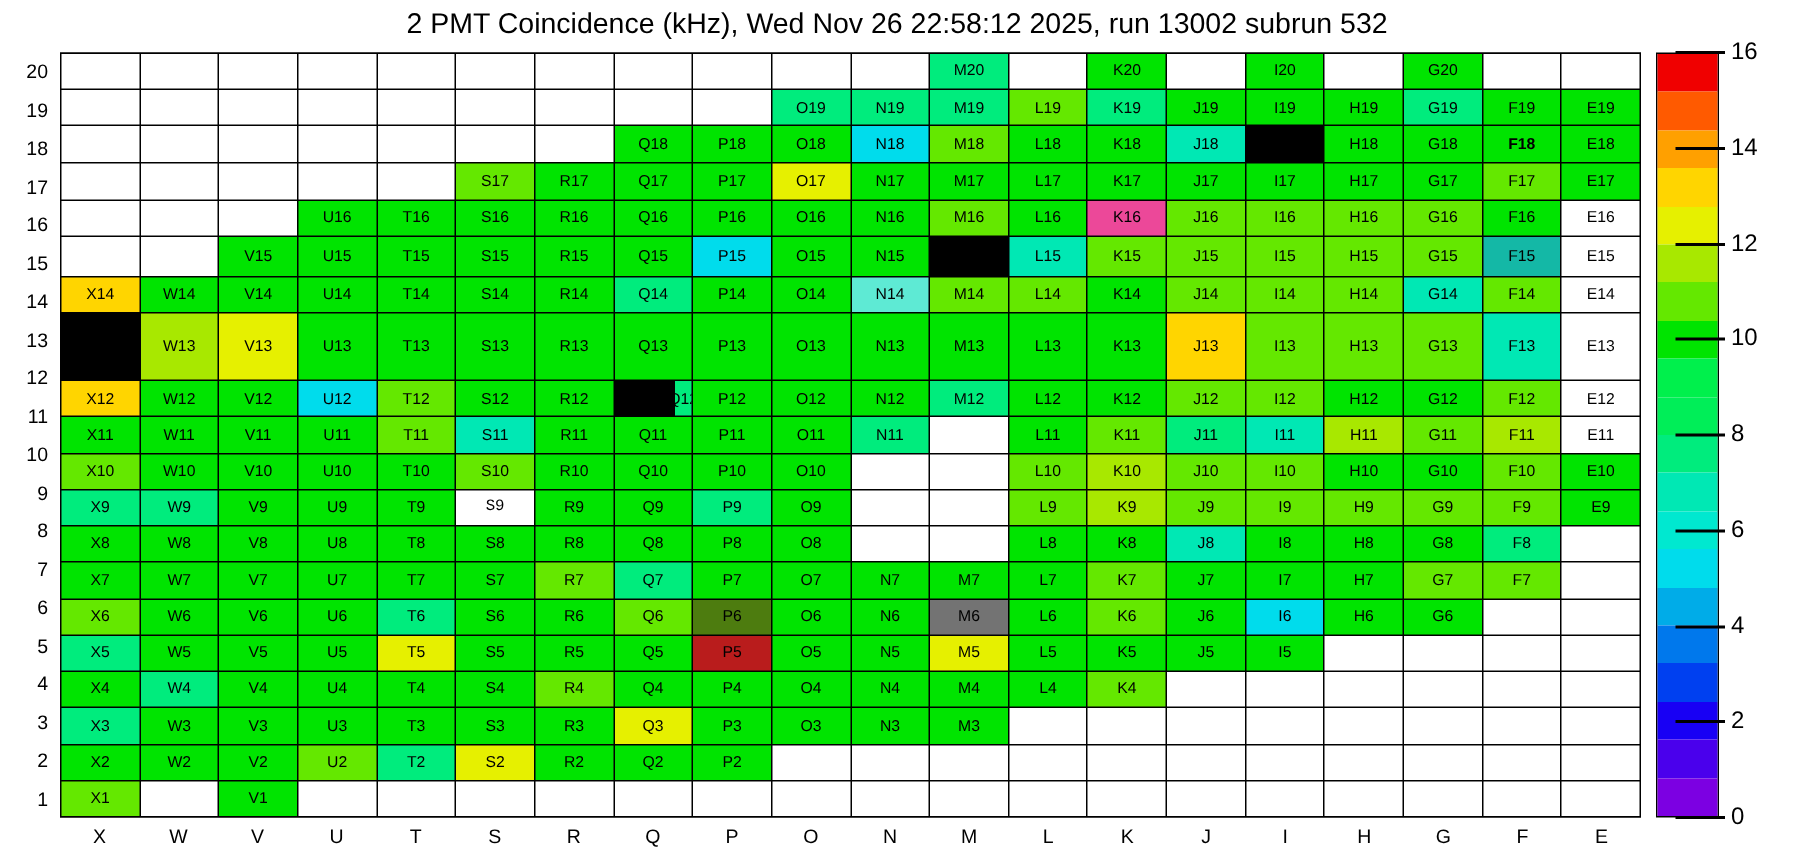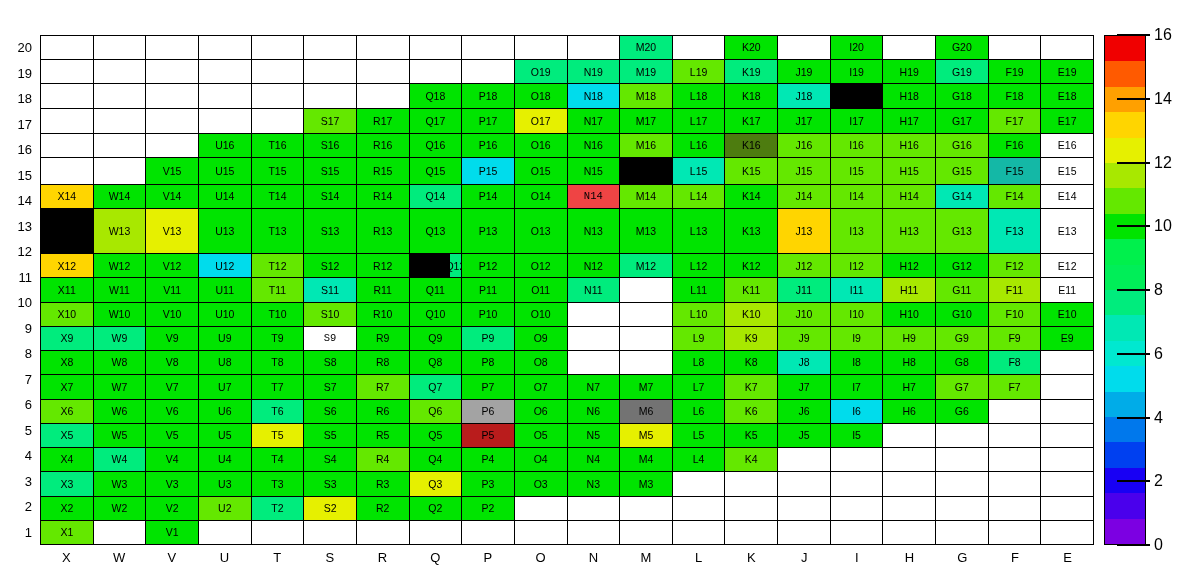--- a/index.html
+++ b/index.html
@@ -37,20 +37,21 @@
   .cb-tick{position:absolute;height:2px;background:#000;left:1117px;width:33px;}
   .cb-ticklab{
     position:absolute;left:1154px;width:40px;height:18px;font-size:16px;
     display:flex;align-items:center;justify-content:flex-start;
   }
 </style>
 </head>
 <body>
 
 <div id="canvas">
+  <div id="title">2 PMT Coincidence (kHz), Wed Nov 26 22:58:12 2025, run 13002 subrun 532</div>
   <div id="plot">
       <div class="cell" style="background: rgb(255, 255, 255);"></div>
       <div class="cell" style="background: rgb(255, 255, 255);"></div>
       <div class="cell" style="background: rgb(255, 255, 255);"></div>
       <div class="cell" style="background: rgb(255, 255, 255);"></div>
       <div class="cell" style="background: rgb(255, 255, 255);"></div>
       <div class="cell" style="background: rgb(255, 255, 255);"></div>
       <div class="cell" style="background: rgb(255, 255, 255);"></div>
       <div class="cell" style="background: rgb(255, 255, 255);"></div>
       <div class="cell" style="background: rgb(255, 255, 255);"></div>
@@ -96,21 +97,21 @@
       <div class="cell" style="background: rgb(0, 228, 0);">P18</div>
       <div class="cell" style="background: rgb(0, 228, 0);">O18</div>
       <div class="cell" style="background: rgb(0, 220, 236);">N18</div>
       <div class="cell" style="background: rgb(100, 232, 0);">M18</div>
       <div class="cell" style="background: rgb(0, 228, 0);">L18</div>
       <div class="cell" style="background: rgb(0, 228, 0);">K18</div>
       <div class="cell" style="background: rgb(0, 232, 180);">J18</div>
       <div class="cell" style="background: rgb(0, 228, 0); margin-top: 24px;">I18</div>
       <div class="cell" style="background: rgb(0, 228, 0);">H18</div>
       <div class="cell" style="background: rgb(0, 228, 0);">G18</div>
-      <div class="cell" style="background: rgb(0, 228, 0);">F18</div>
+      <div class="cell" style="background: rgb(0, 228, 0); font-weight: bold;">F18</div>
       <div class="cell" style="background: rgb(0, 228, 0);">E18</div>
       <div class="cell" style="background: rgb(255, 255, 255);"></div>
       <div class="cell" style="background: rgb(255, 255, 255);"></div>
       <div class="cell" style="background: rgb(255, 255, 255);"></div>
       <div class="cell" style="background: rgb(255, 255, 255);"></div>
       <div class="cell" style="background: rgb(255, 255, 255);"></div>
       <div class="cell" style="background: rgb(100, 232, 0);">S17</div>
       <div class="cell" style="background: rgb(0, 228, 0);">R17</div>
       <div class="cell" style="background: rgb(0, 228, 0);">Q17</div>
       <div class="cell" style="background: rgb(0, 228, 0);">P17</div>
@@ -131,21 +132,21 @@
       <div class="cell" style="background: rgb(0, 228, 0);">U16</div>
       <div class="cell" style="background: rgb(0, 228, 0);">T16</div>
       <div class="cell" style="background: rgb(0, 228, 0);">S16</div>
       <div class="cell" style="background: rgb(0, 228, 0);">R16</div>
       <div class="cell" style="background: rgb(0, 228, 0);">Q16</div>
       <div class="cell" style="background: rgb(0, 228, 0);">P16</div>
       <div class="cell" style="background: rgb(0, 228, 0);">O16</div>
       <div class="cell" style="background: rgb(0, 228, 0);">N16</div>
       <div class="cell" style="background: rgb(100, 232, 0);">M16</div>
       <div class="cell" style="background: rgb(0, 228, 0);">L16</div>
-      <div class="cell" style="background: #4d7c0f;">K16</div>
+      <div class="cell" style="background: #ec4899;">K16</div>
       <div class="cell" style="background: rgb(100, 232, 0);">J16</div>
       <div class="cell" style="background: rgb(100, 232, 0);">I16</div>
       <div class="cell" style="background: rgb(100, 232, 0);">H16</div>
       <div class="cell" style="background: rgb(100, 232, 0);">G16</div>
       <div class="cell" style="background: rgb(0, 228, 0);">F16</div>
       <div class="cell" style="background: rgb(255, 255, 255);">E16</div>
       <div class="cell" style="background: rgb(255, 255, 255);"></div>
       <div class="cell" style="background: rgb(255, 255, 255);"></div>
       <div class="cell" style="background: rgb(0, 228, 0);">V15</div>
       <div class="cell" style="background: rgb(0, 228, 0);">U15</div>
@@ -168,21 +169,21 @@
       <div class="cell" style="background: rgb(255, 213, 0);">X14</div>
       <div class="cell" style="background: rgb(0, 228, 0);">W14</div>
       <div class="cell" style="background: rgb(0, 228, 0);">V14</div>
       <div class="cell" style="background: rgb(0, 228, 0);">U14</div>
       <div class="cell" style="background: rgb(0, 228, 0);">T14</div>
       <div class="cell" style="background: rgb(0, 228, 0);">S14</div>
       <div class="cell" style="background: rgb(0, 228, 0);">R14</div>
       <div class="cell" style="background: rgb(0, 236, 125);">Q14</div>
       <div class="cell" style="background: rgb(0, 228, 0);">P14</div>
       <div class="cell" style="background: rgb(0, 228, 0);">O14</div>
-      <div class="cell" style="background: #ef4444; font-family: Liberation Mono, monospace;">N14</div>
+      <div class="cell" style="background: #5eead4;">N14</div>
       <div class="cell" style="background: rgb(100, 232, 0);">M14</div>
       <div class="cell" style="background: rgb(100, 232, 0);">L14</div>
       <div class="cell" style="background: rgb(0, 228, 0);">K14</div>
       <div class="cell" style="background: rgb(100, 232, 0);">J14</div>
       <div class="cell" style="background: rgb(100, 232, 0);">I14</div>
       <div class="cell" style="background: rgb(100, 232, 0);">H14</div>
       <div class="cell" style="background: rgb(0, 232, 180);">G14</div>
       <div class="cell" style="background: rgb(100, 232, 0);">F14</div>
       <div class="cell" style="background: rgb(255, 255, 255);">E14</div>
       <div class="cell" style="background: rgb(168, 232, 0); margin-top: 44px;">X13</div>
@@ -326,21 +327,21 @@
       <div class="cell" style="background: rgb(100, 232, 0);">F7</div>
       <div class="cell" style="background: rgb(255, 255, 255);"></div>
       <div class="cell" style="background: rgb(100, 232, 0);">X6</div>
       <div class="cell" style="background: rgb(0, 228, 0);">W6</div>
       <div class="cell" style="background: rgb(0, 228, 0);">V6</div>
       <div class="cell" style="background: rgb(0, 228, 0);">U6</div>
       <div class="cell" style="background: rgb(0, 236, 125);">T6</div>
       <div class="cell" style="background: rgb(0, 228, 0);">S6</div>
       <div class="cell" style="background: rgb(0, 228, 0);">R6</div>
       <div class="cell" style="background: rgb(100, 232, 0);">Q6</div>
-      <div class="cell" style="background: #a3a3a3;">P6</div>
+      <div class="cell" style="background: #4d7c0f;">P6</div>
       <div class="cell" style="background: rgb(0, 228, 0);">O6</div>
       <div class="cell" style="background: rgb(0, 228, 0);">N6</div>
       <div class="cell" style="background: #737373;">M6</div>
       <div class="cell" style="background: rgb(0, 228, 0);">L6</div>
       <div class="cell" style="background: rgb(100, 232, 0);">K6</div>
       <div class="cell" style="background: rgb(0, 228, 0);">J6</div>
       <div class="cell" style="background: rgb(0, 220, 236);">I6</div>
       <div class="cell" style="background: rgb(0, 228, 0);">H6</div>
       <div class="cell" style="background: rgb(0, 228, 0);">G6</div>
       <div class="cell" style="background: rgb(255, 255, 255);"></div>

